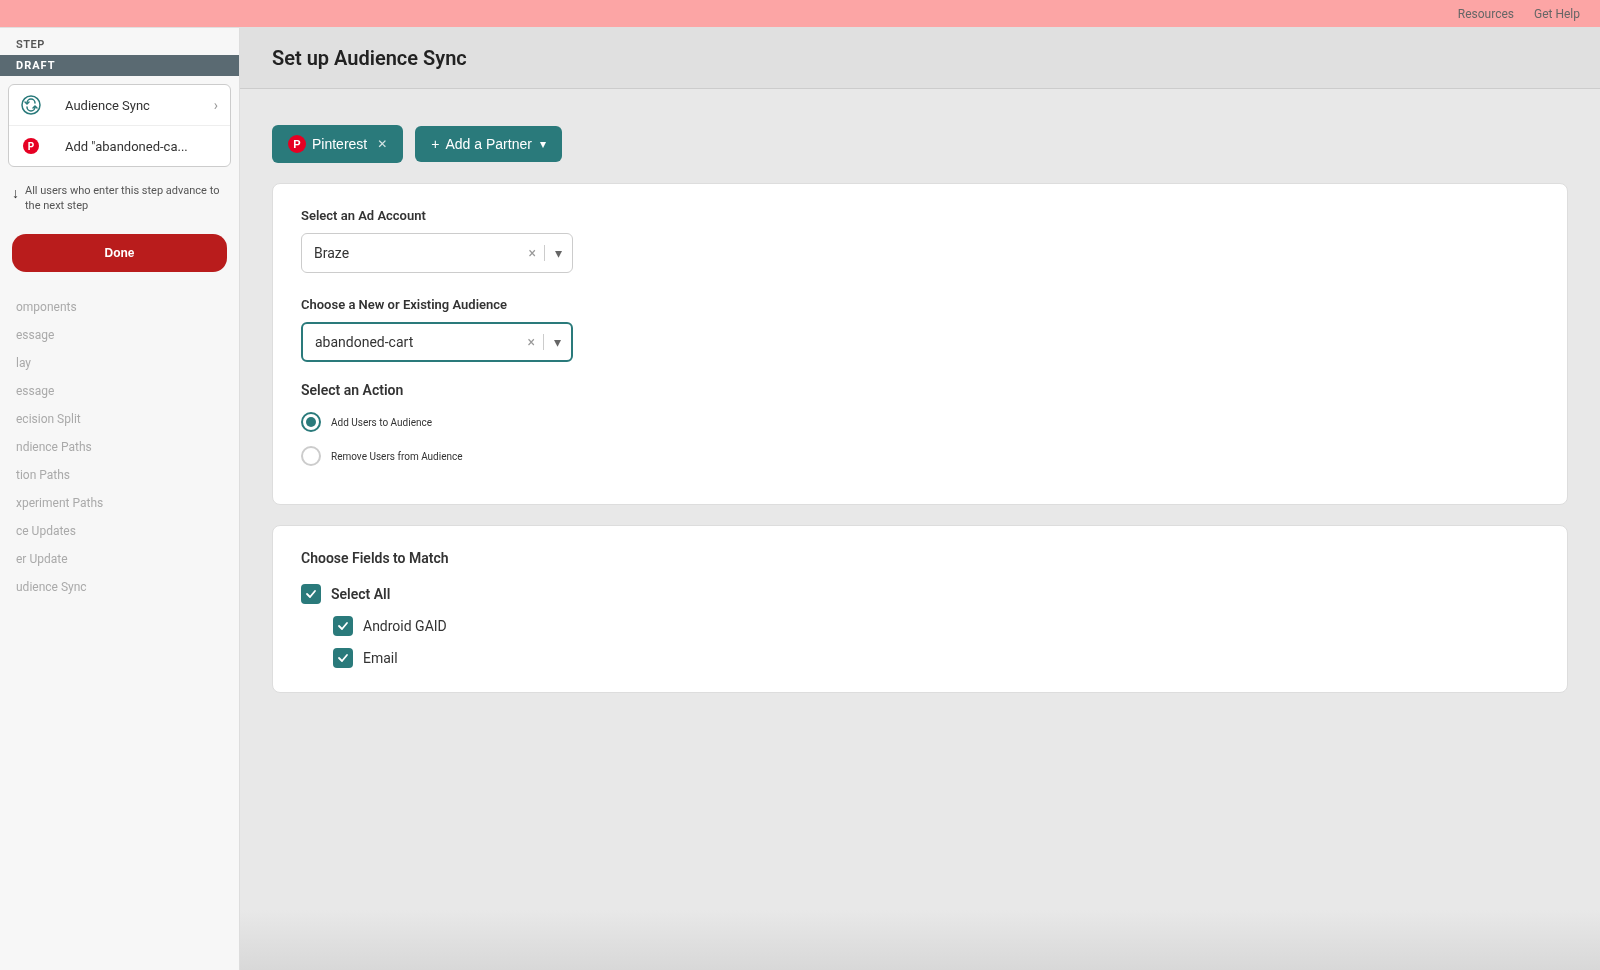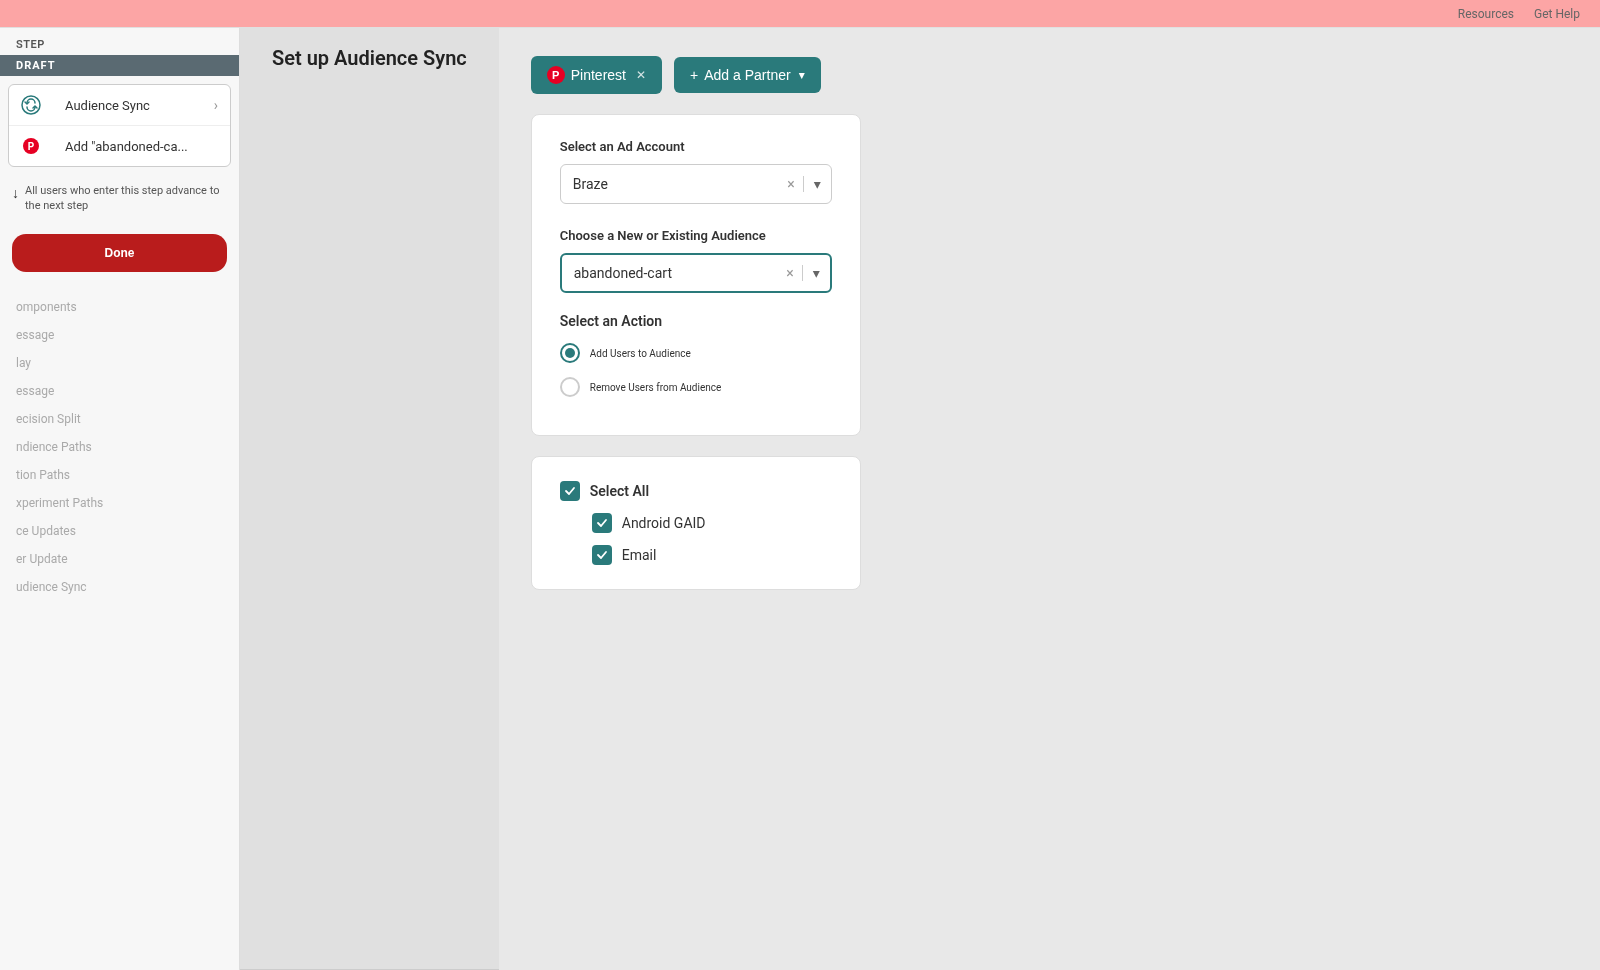--- a/index.html
+++ b/index.html
@@ -157,23 +157,24 @@
       display: flex;
       flex-direction: column;
       gap: 14px;
       margin-top: 8px;
     }
 
     
     .main-content {
       flex: 1;
       display: flex;
-      flex-direction: row;
+      flex-direction: column;
       background: #e8e8e8;
       overflow-y: auto;
+      gap: 8px;
     }
 
     .main-header {
       background: #e0e0e0;
       padding: 18px 32px;
       border-bottom: 1px solid #ccc;
     }
 
     .main-header h1 {
       font-size: 20px;
@@ -516,20 +517,21 @@
 
           <div class="radio-option">
             <div class="radio-outer">
             </div>
             <span class="radio-text">Remove Users from Audience</span>
           </div>
         </div>
       </div>
 
       <div class="card">
+        <div class="fields-label">Choose Fields to Match</div>
 
         <div class="checkbox-group">
 
           <div class="checkbox-item">
             <div class="checkbox-box">
               <svg viewBox="0 0 12 12" fill="none" xmlns="http://www.w3.org/2000/svg">
                 <polyline points="2,6 5,9 10,3" stroke="white" stroke-width="1.8" fill="none" stroke-linecap="round" stroke-linejoin="round"></polyline>
               </svg>
             </div>
             <span class="checkbox-text bold">Select All</span>

